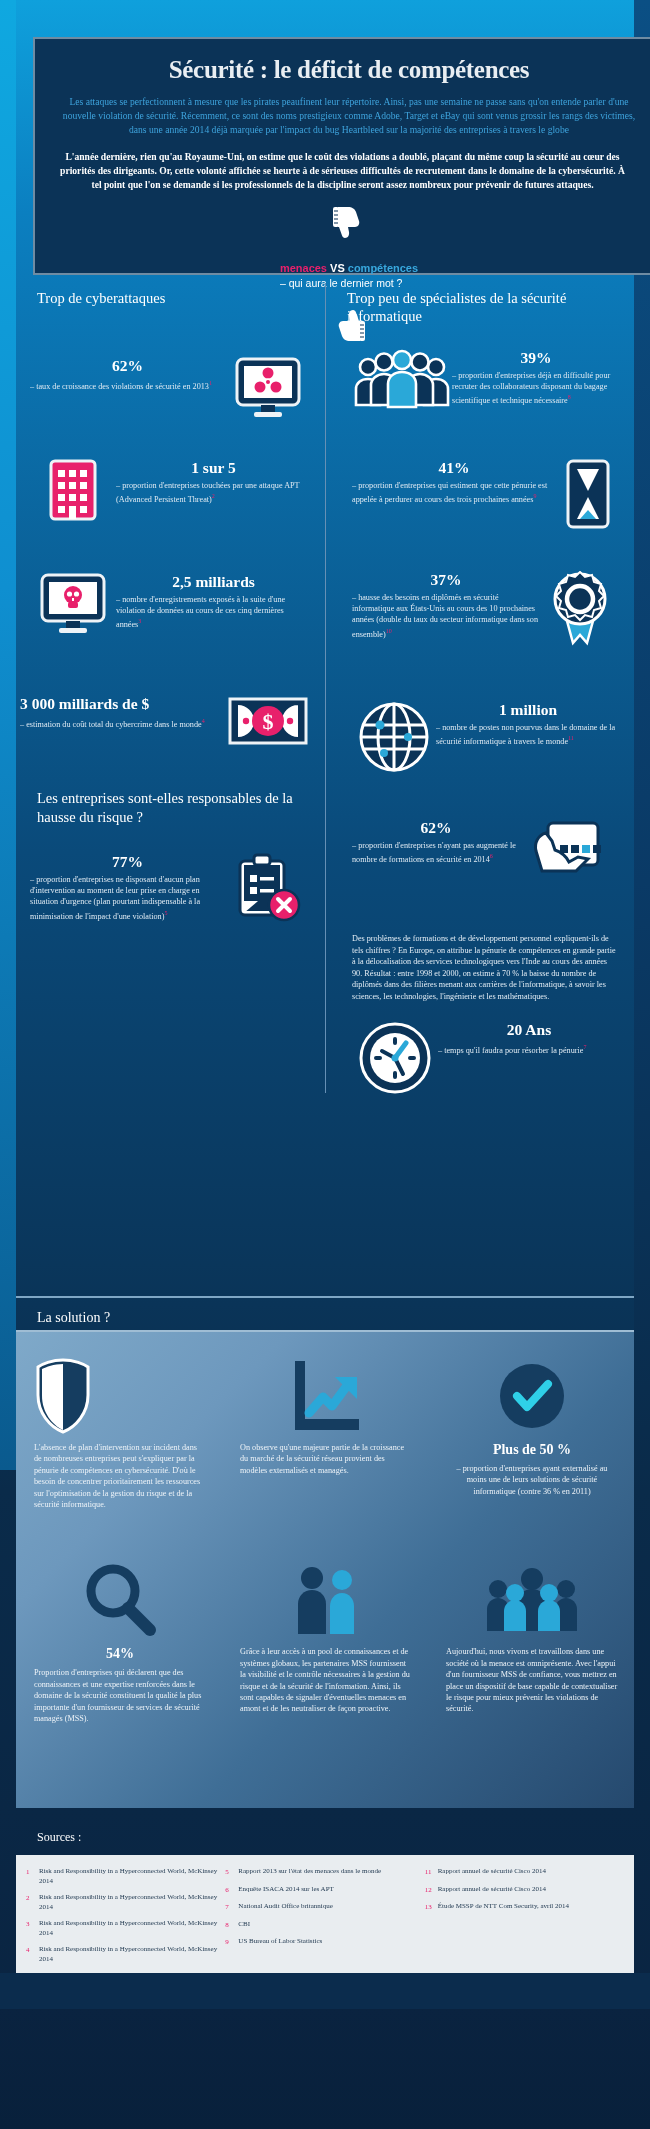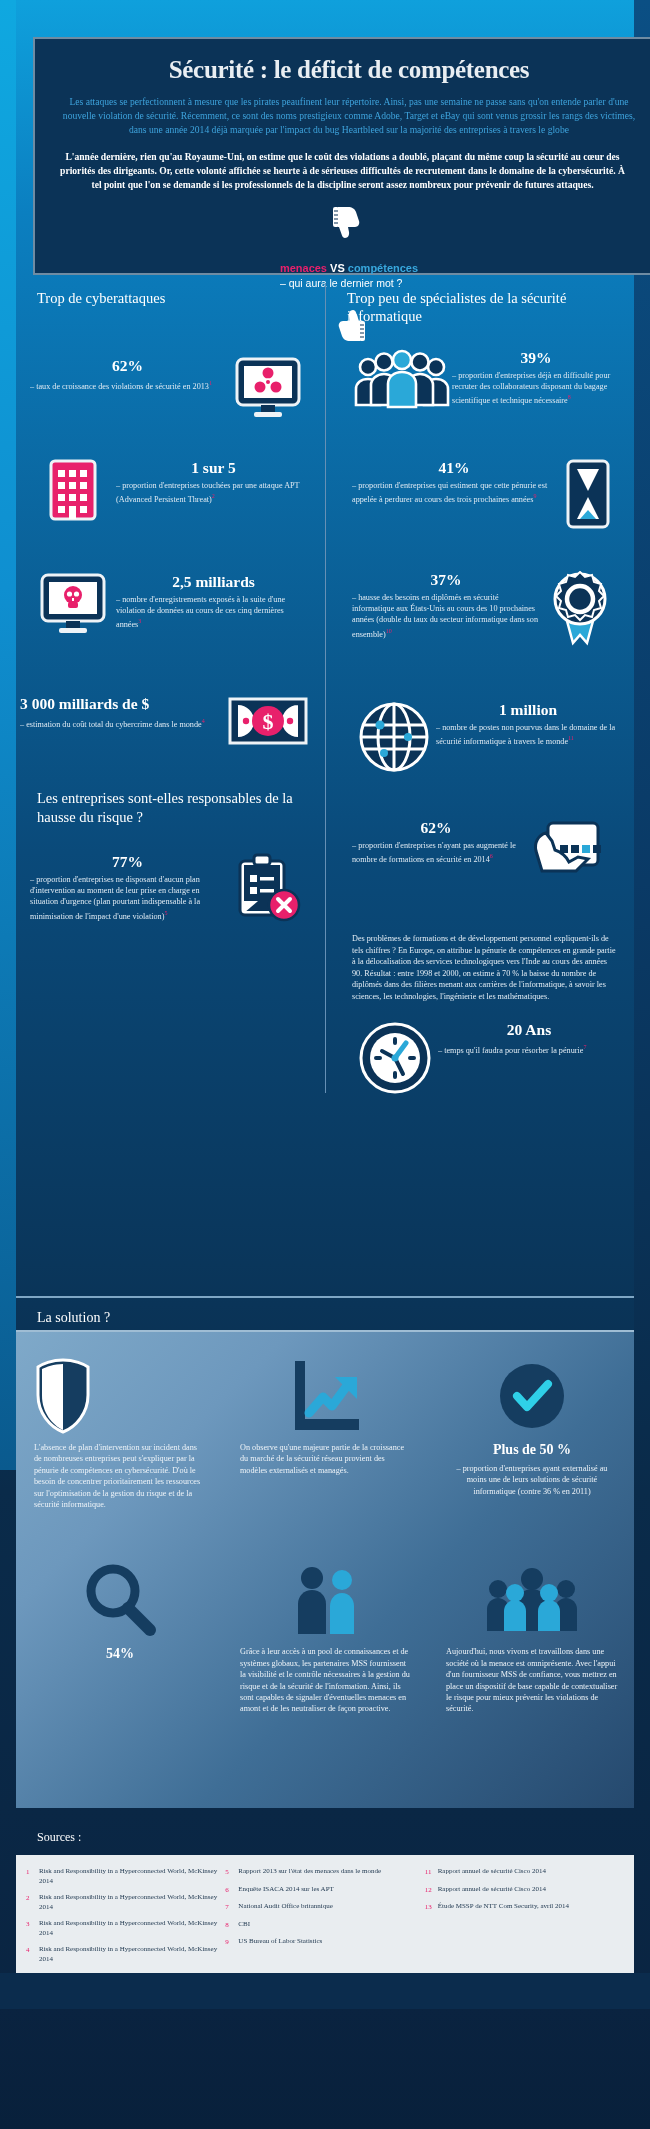--- a/index.html
+++ b/index.html
@@ -496,20 +496,21 @@
     <div class="sol-row" style="margin-top:26px">
 
       <div class="sol-cell">
         <div class="sol-icon">
           <svg width="74" height="74" viewBox="0 0 74 74">
             <circle cx="30" cy="28" r="22" fill="none" stroke="#153d60" stroke-width="9"></circle>
             <path d="M45 45l22 22" stroke="#153d60" stroke-width="12" stroke-linecap="round"></path>
           </svg>
         </div>
         <div class="sol-big num">54%</div>
+        <div class="sol-txt">Proportion d'entreprises qui déclarent que des connaissances et une expertise renforcées dans le domaine de la sécurité constituent la qualité la plus importante d'un fournisseur de services de sécurité managés (MSS).</div>
       </div>
 
       <div class="sol-cell">
         <div class="sol-icon">
           <svg width="72" height="72" viewBox="0 0 72 72">
             <g fill="#153d60">
                 <circle cx="22" cy="14" r="11"></circle>
                 <path d="M8 70V40c0-8 6-14 14-14s14 6 14 14v30z"></path>
               </g>
             <g fill="#2aa8d8">

